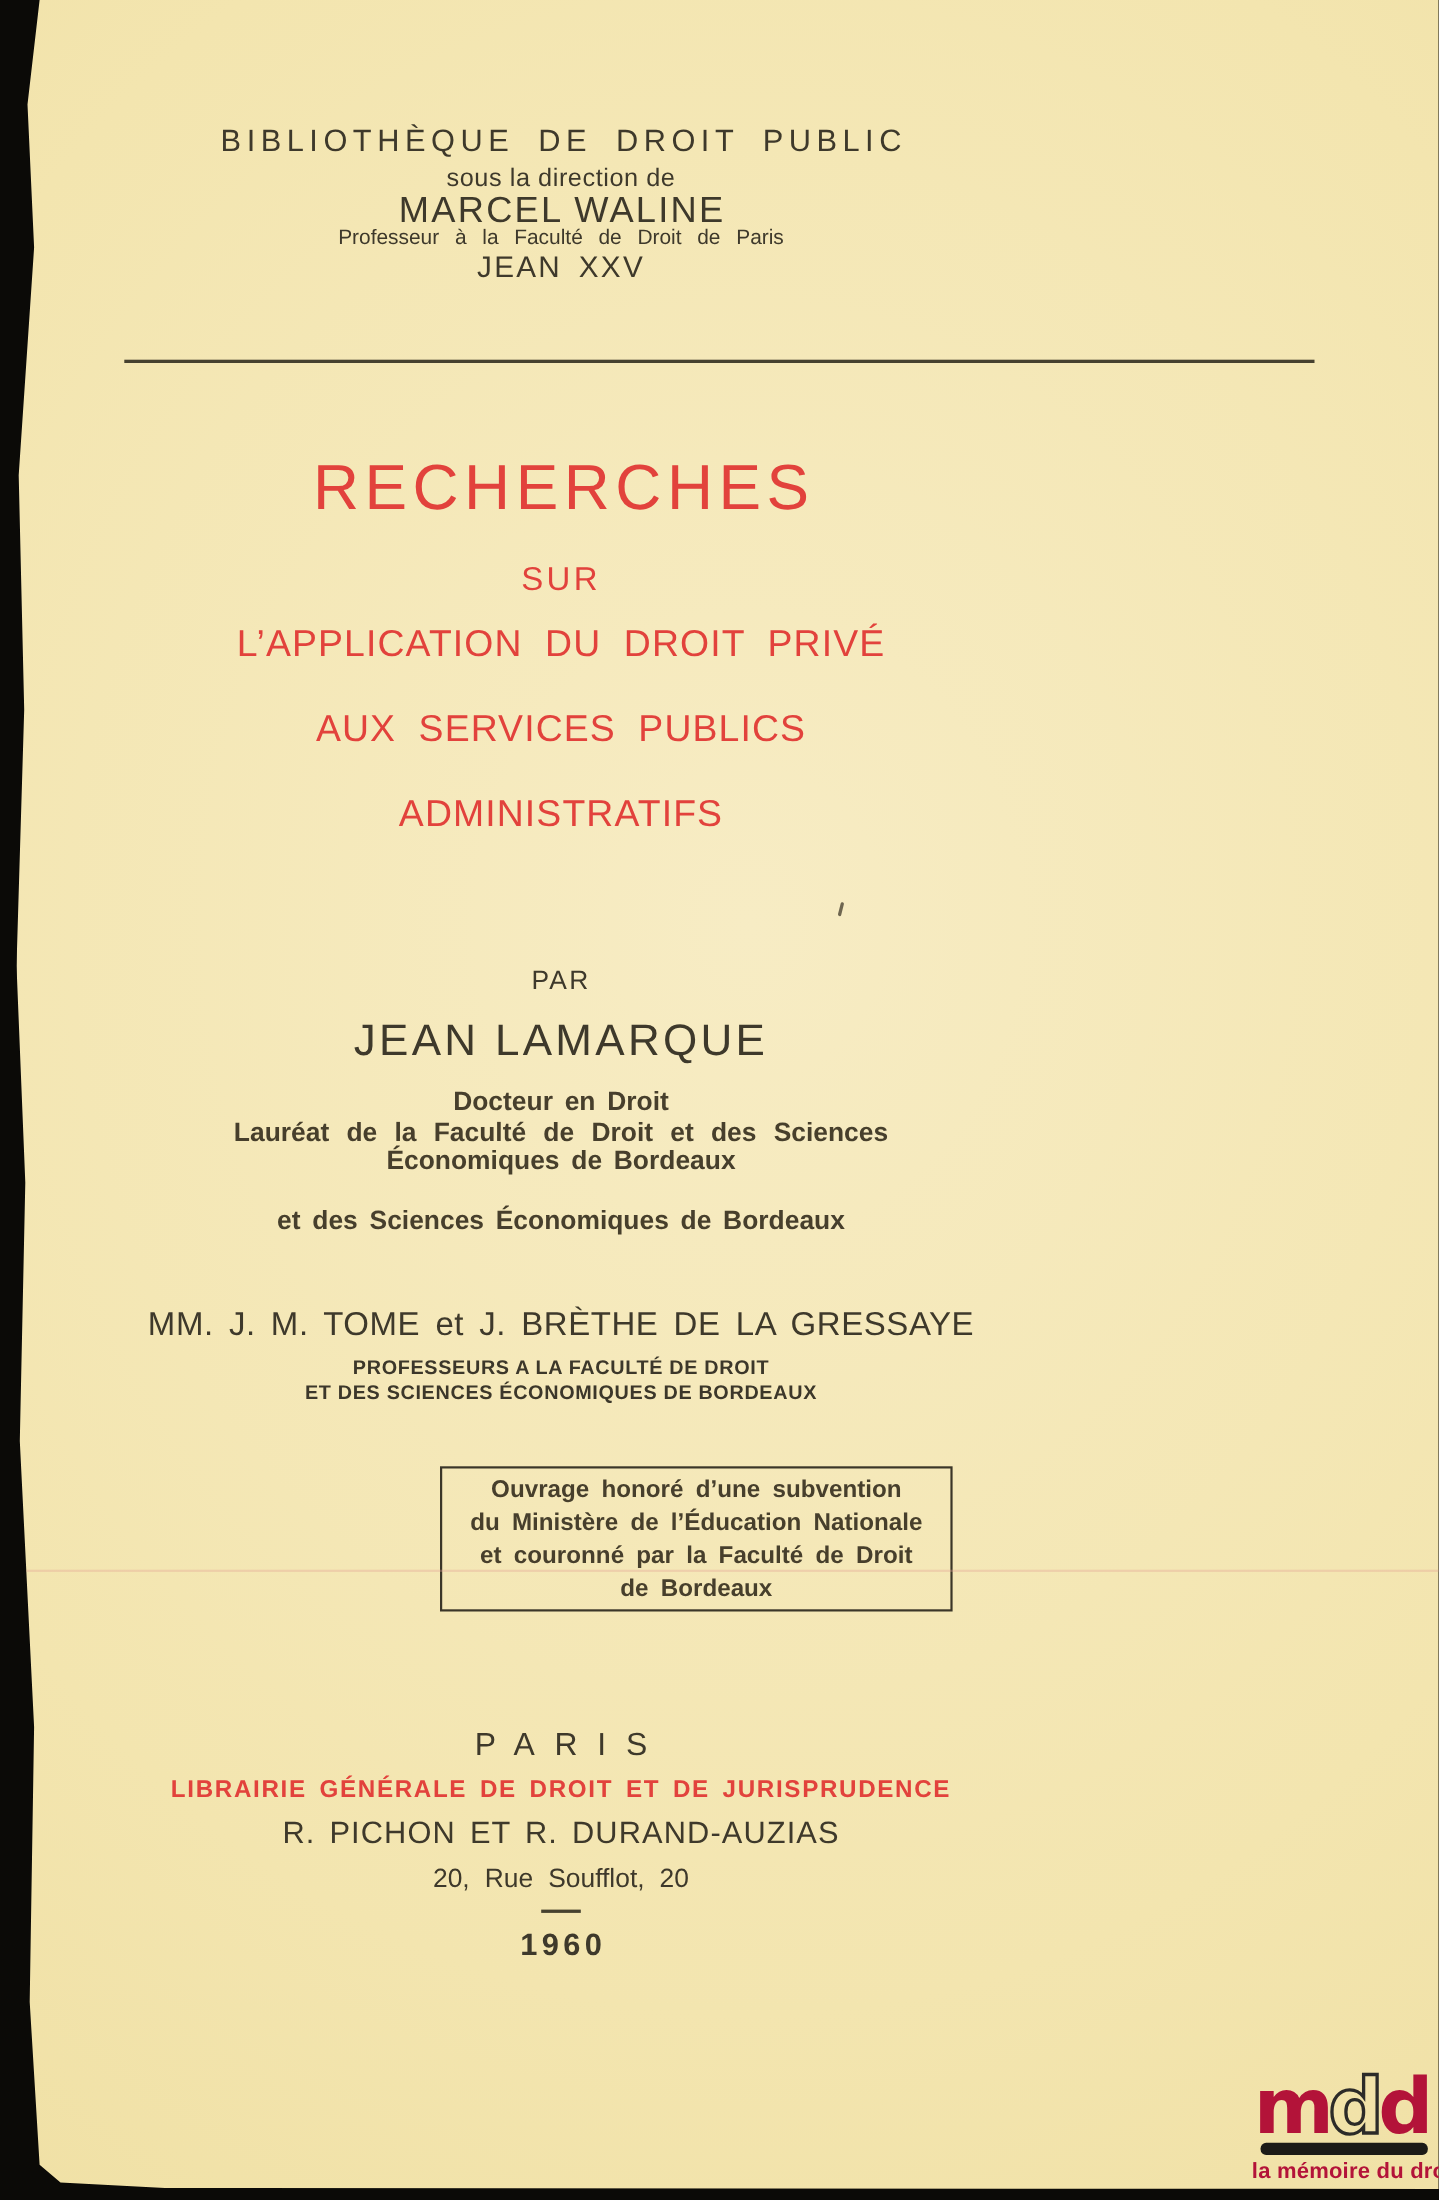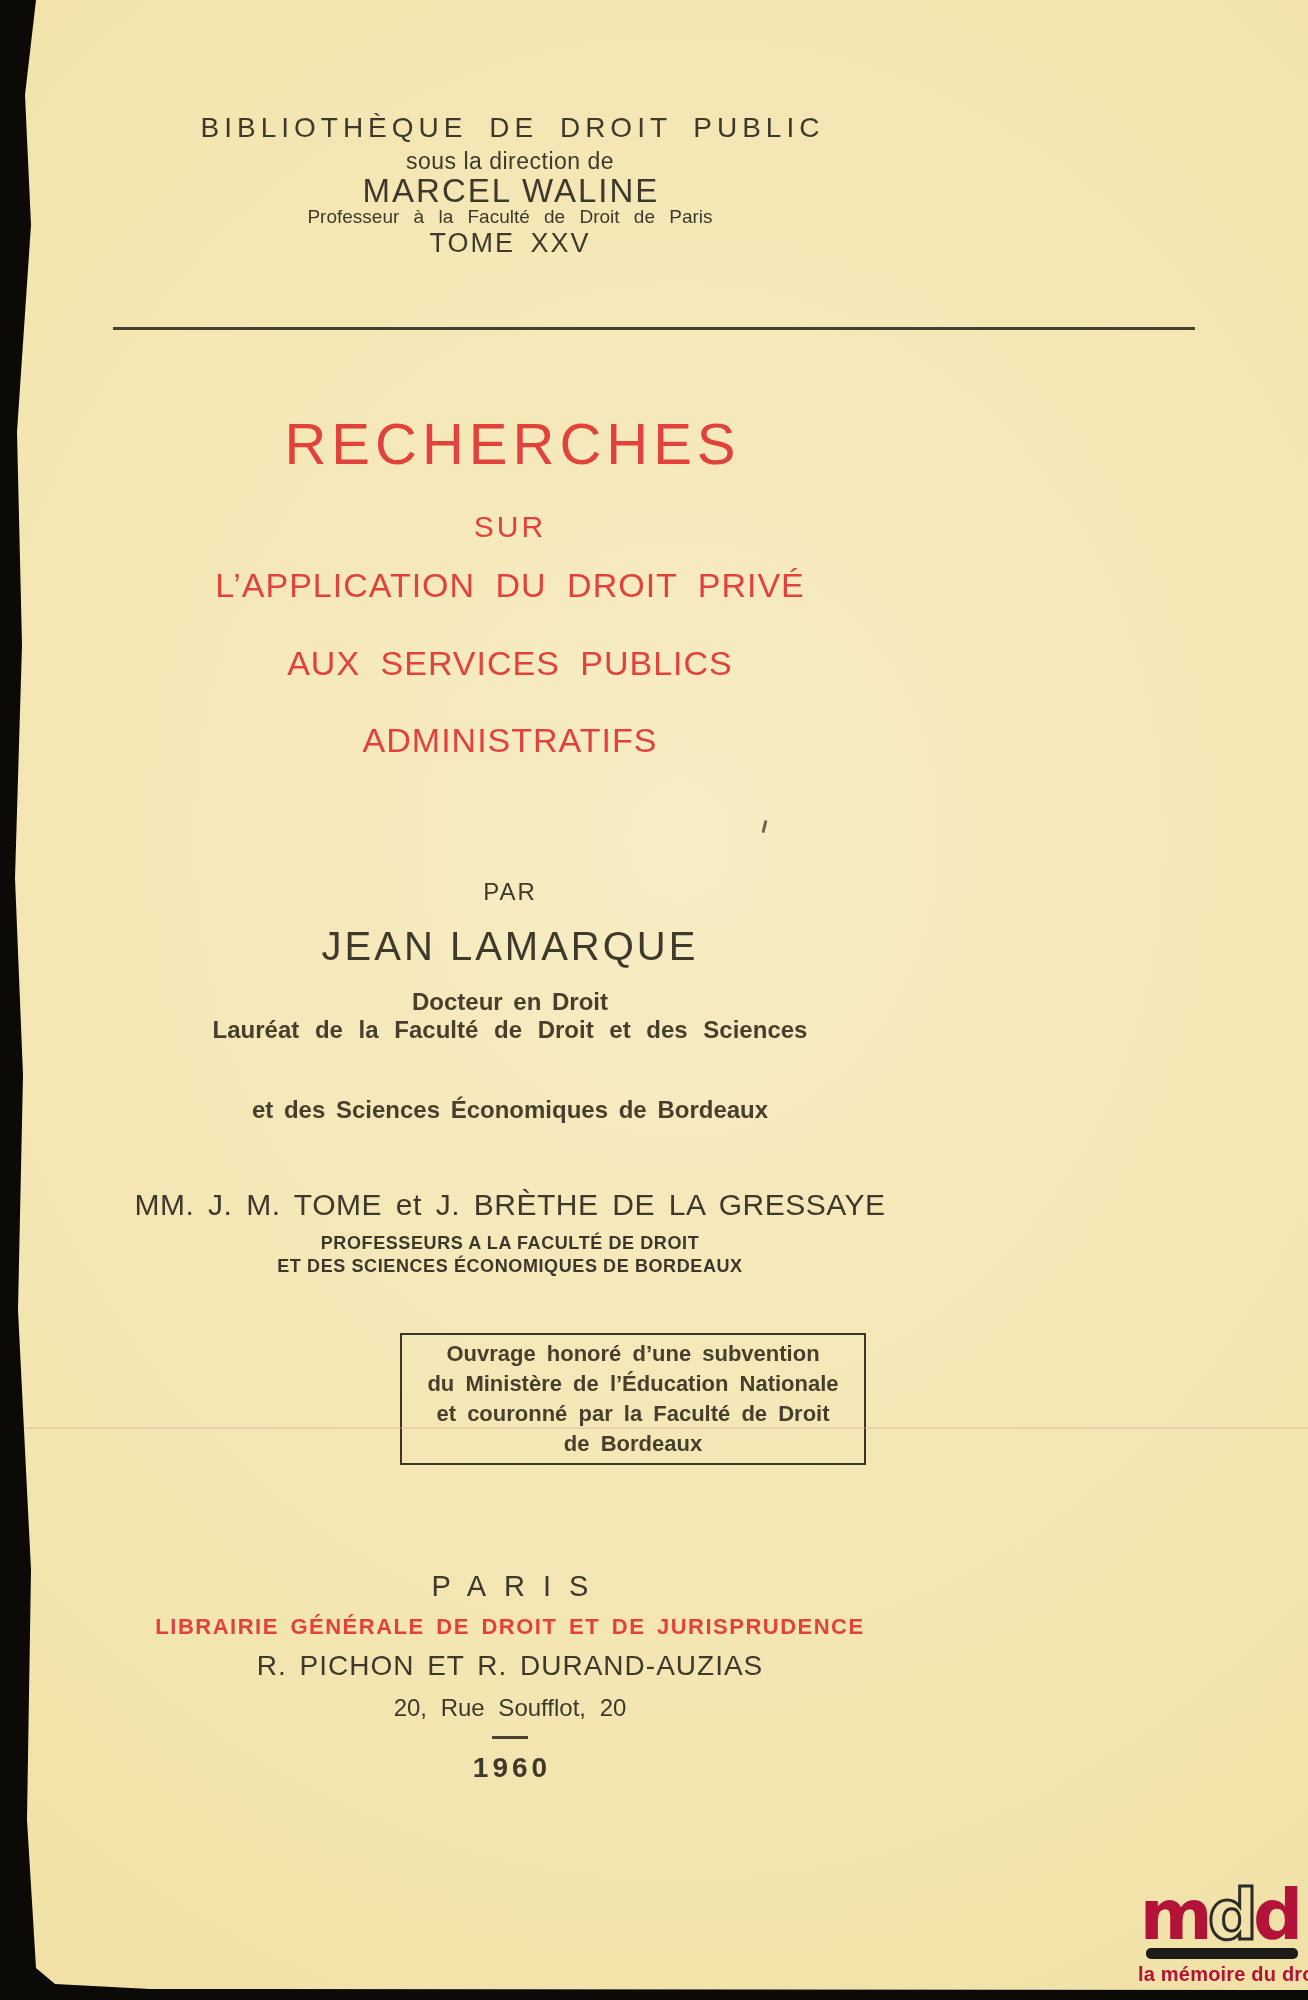--- a/index.html
+++ b/index.html
@@ -57,37 +57,38 @@
 </style>
 </head>
 <body>
 
 <div class="page">
 
   <div class="col series" style="top:112px;">BIBLIOTHÈQUE DE DROIT PUBLIC</div>
   <div class="col direction" style="top:148px;">sous la direction de</div>
   <div class="col director" style="top:172px;">MARCEL WALINE</div>
   <div class="col dirtitle" style="top:206px;">Professeur à la Faculté de Droit de Paris</div>
-  <div class="col tome" style="top:228px;">TOME XXV</div>
+  <div class="col tome" style="top:228px;">JEAN XXV</div>
 
   <div class="rule" style="top:327px;"></div>
 
   <div class="col red t-big" style="top:410px;">RECHERCHES</div>
   <div class="col red t-sur" style="top:510px;">SUR</div>
   <div class="col red t-line" style="top:566px;">L’APPLICATION DU DROIT PRIVÉ</div>
   <div class="col red t-line" style="top:644px;">AUX SERVICES PUBLICS</div>
   <div class="col red t-line" style="top:721px;">ADMINISTRATIFS</div>
 
   <div class="scratch"></div>
 
   <div class="col par" style="top:878px;">PAR</div>
   <div class="col authname" style="top:924px;">JEAN LAMARQUE</div>
 
   <div class="col cred" style="top:988px;">Docteur en Droit</div>
   <div class="col cred cred-wide" style="top:1016px;">Lauréat de la Faculté de Droit et des Sciences</div>
+  <div class="col cred" style="top:1042px;">Économiques de Bordeaux</div>
   <div class="col cred" style="top:1096px;">et des Sciences Économiques de Bordeaux</div>
 
   <div class="col prefnames" style="top:1188px;">MM. J. M. TOME et J. BRÈTHE DE LA GRESSAYE</div>
   <div class="col preftitle" style="top:1233px;">PROFESSEURS A LA FACULTÉ DE DROIT</div>
   <div class="col preftitle" style="top:1256px;">ET DES SCIENCES ÉCONOMIQUES DE BORDEAUX</div>
 
   <div class="awardbox">
     <div>Ouvrage honoré d’une subvention</div>
     <div>du Ministère de l’Éducation Nationale</div>
     <div>et couronné par la Faculté de Droit</div>

